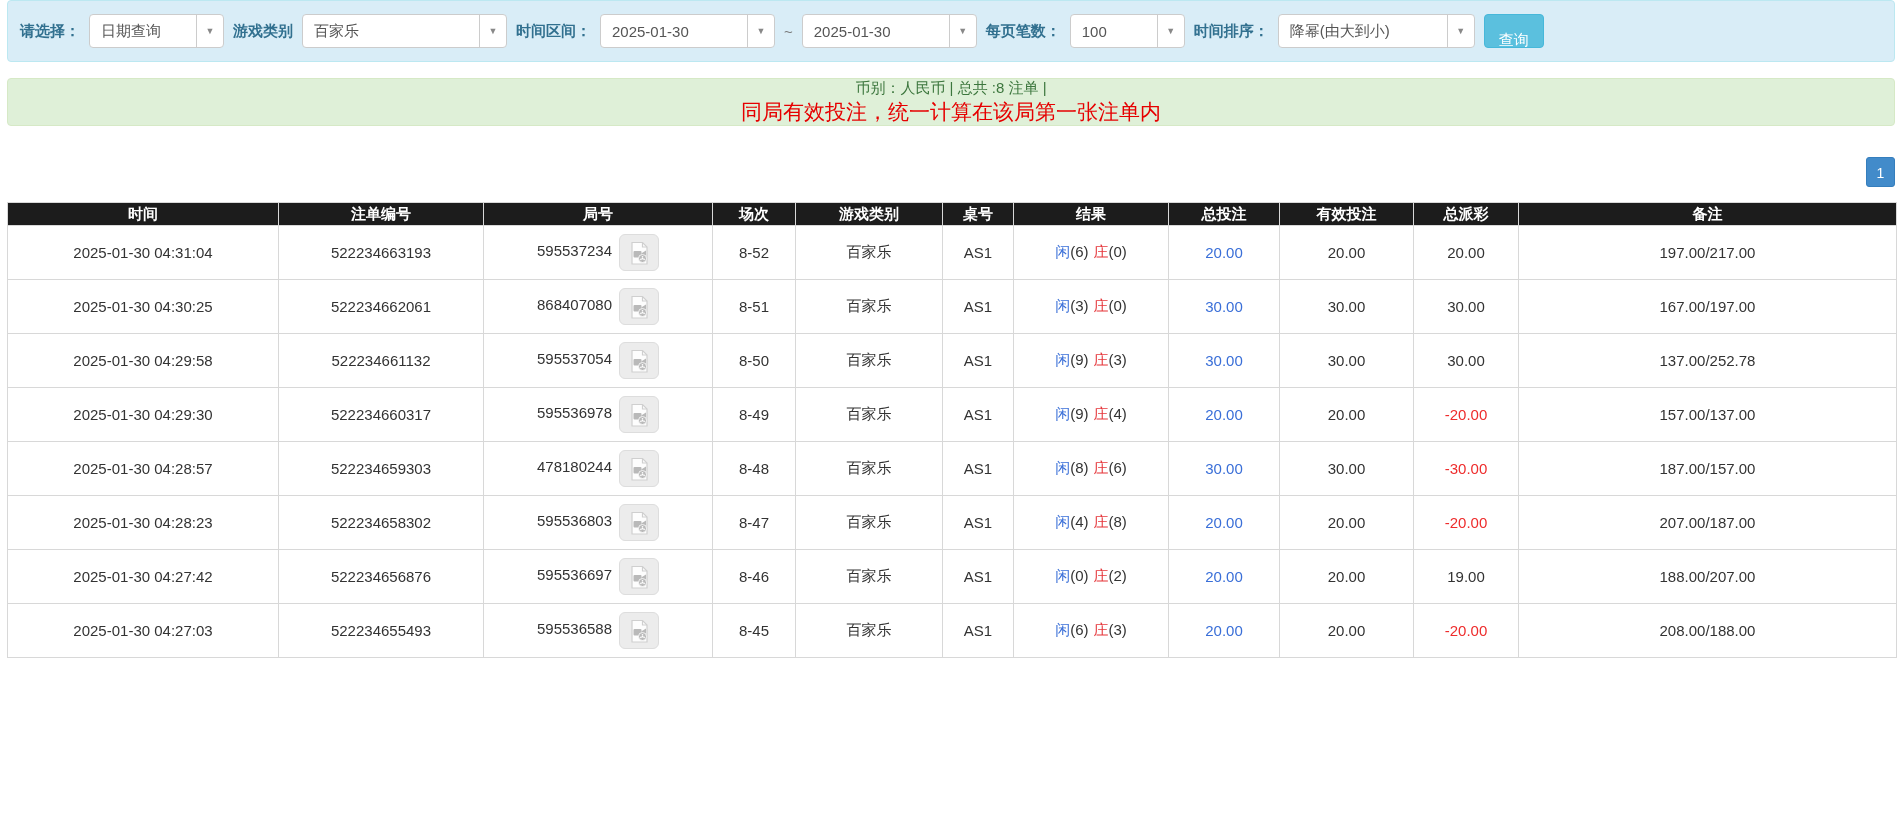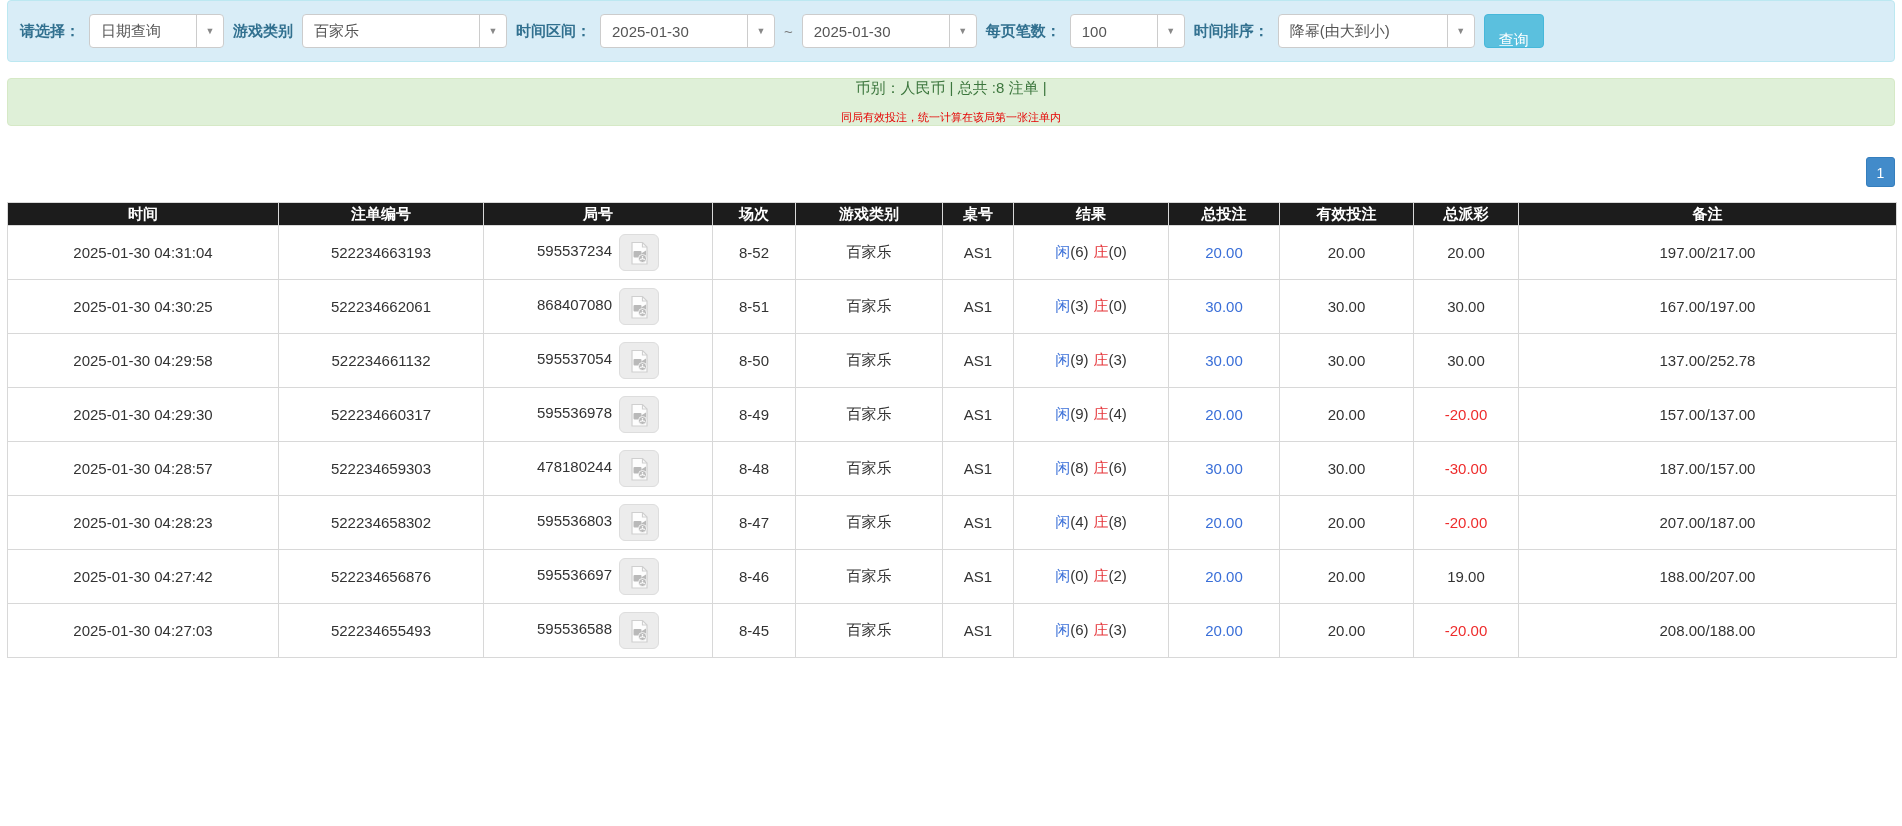--- a/index.html
+++ b/index.html
@@ -24,21 +24,21 @@
   .tilde { color: #777; font-size: 15px; }
   .search-btn { background: var(--button-teal, #5bc0de); border: 1px solid #46b8da; color: #fff;
     border-radius: 4px; font-size: 15px; height: 34px; padding: 16px 14px; cursor: pointer;
     font-family: inherit; }
 
   
   .summary-bar { margin-top: 16px; background: var(--summary-bg, #dff0d8); border: 1px solid #d6e9c6;
     border-radius: 4px; padding: 0 16px; height: 48px; display: flex; align-items: center;
     justify-content: space-between; flex-direction: column; }
   .summary-left { color: var(--summary-text, #3c763d); font-size: 15px; }
-  .summary-right { color: var(--notice-red, #e60000); font-size: 11px; }
+  .summary-right { color: var(--notice-red, #e60000); font-size: 21px; }
 
   
   .pagination-top { text-align: right; margin: 31px 0 15px 0; }
   .page-btn { display: inline-block; min-width: 29px; height: 30px; line-height: 30px; text-align: center;
     background: var(--accent-blue, #428bca); color: #fff; font-size: 14px; border-radius: 3px;
     border: 1px solid #357ebd; cursor: pointer; text-decoration: none; padding: 0 6px; }
 
   
   table.records { border-collapse: collapse; width: 1889px; table-layout: fixed; }
   .records th, .records td { border: 1px solid #d8d8d8; text-align: center; font-size: 15px;

